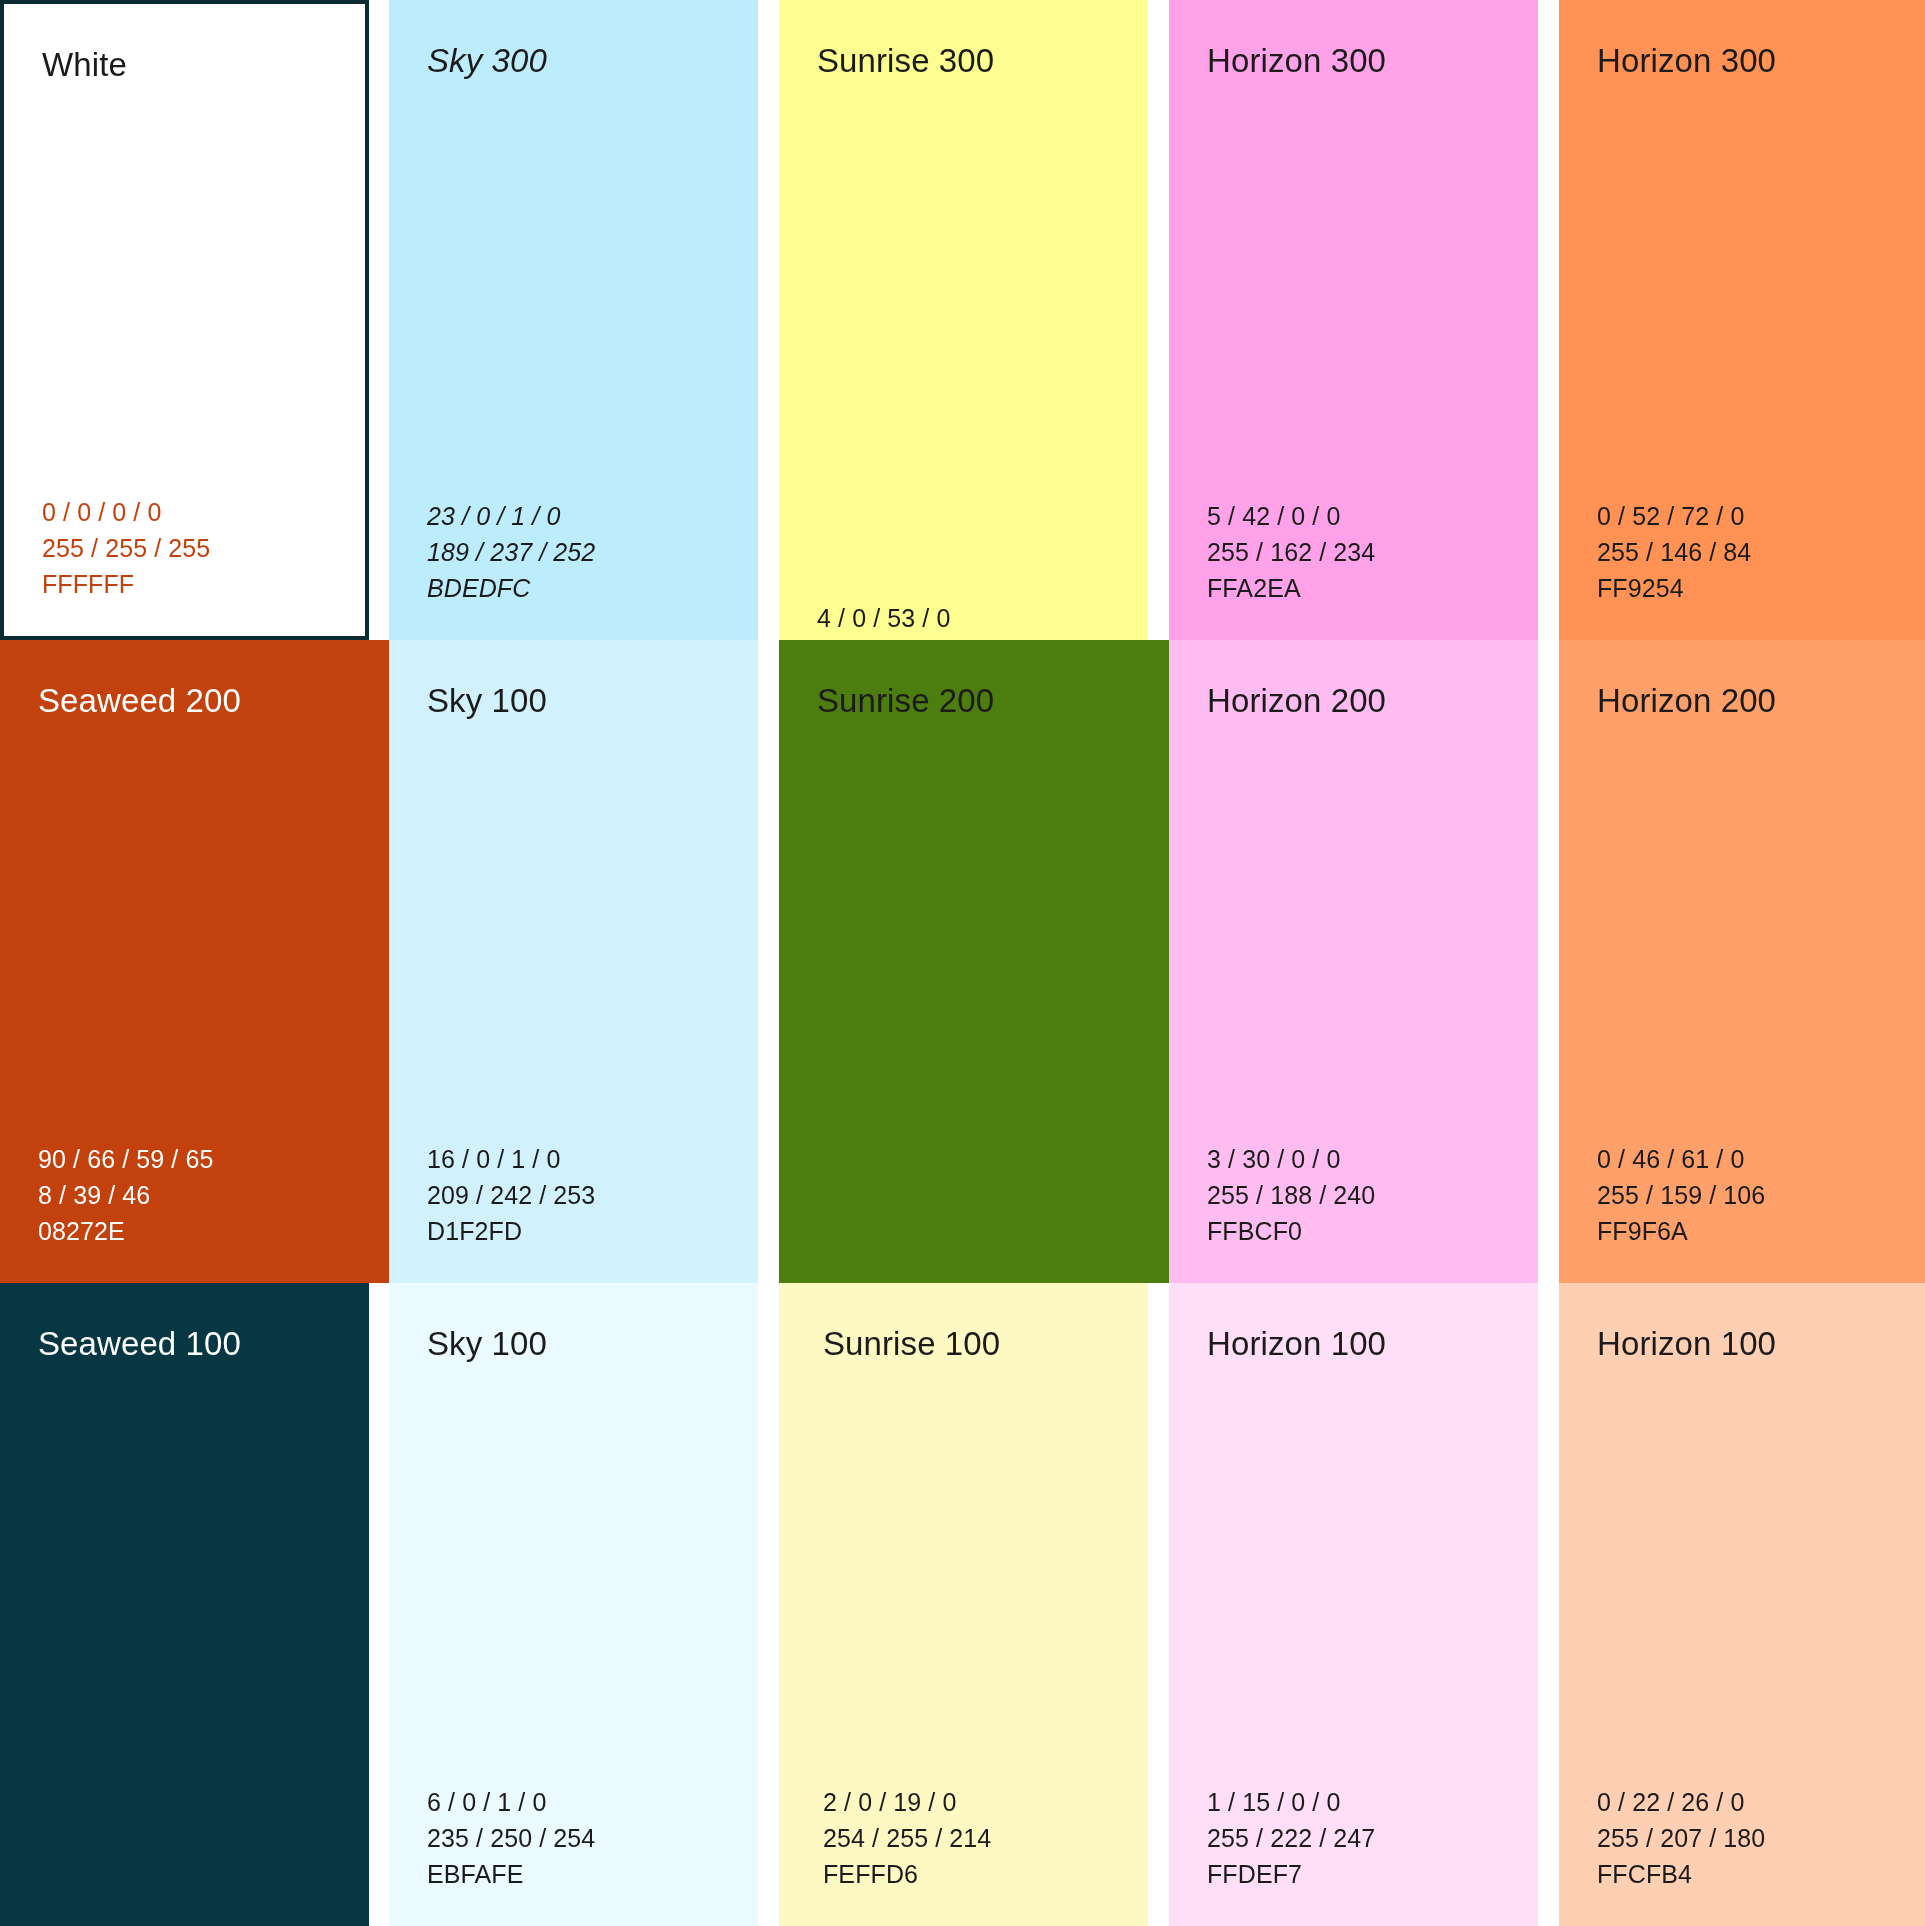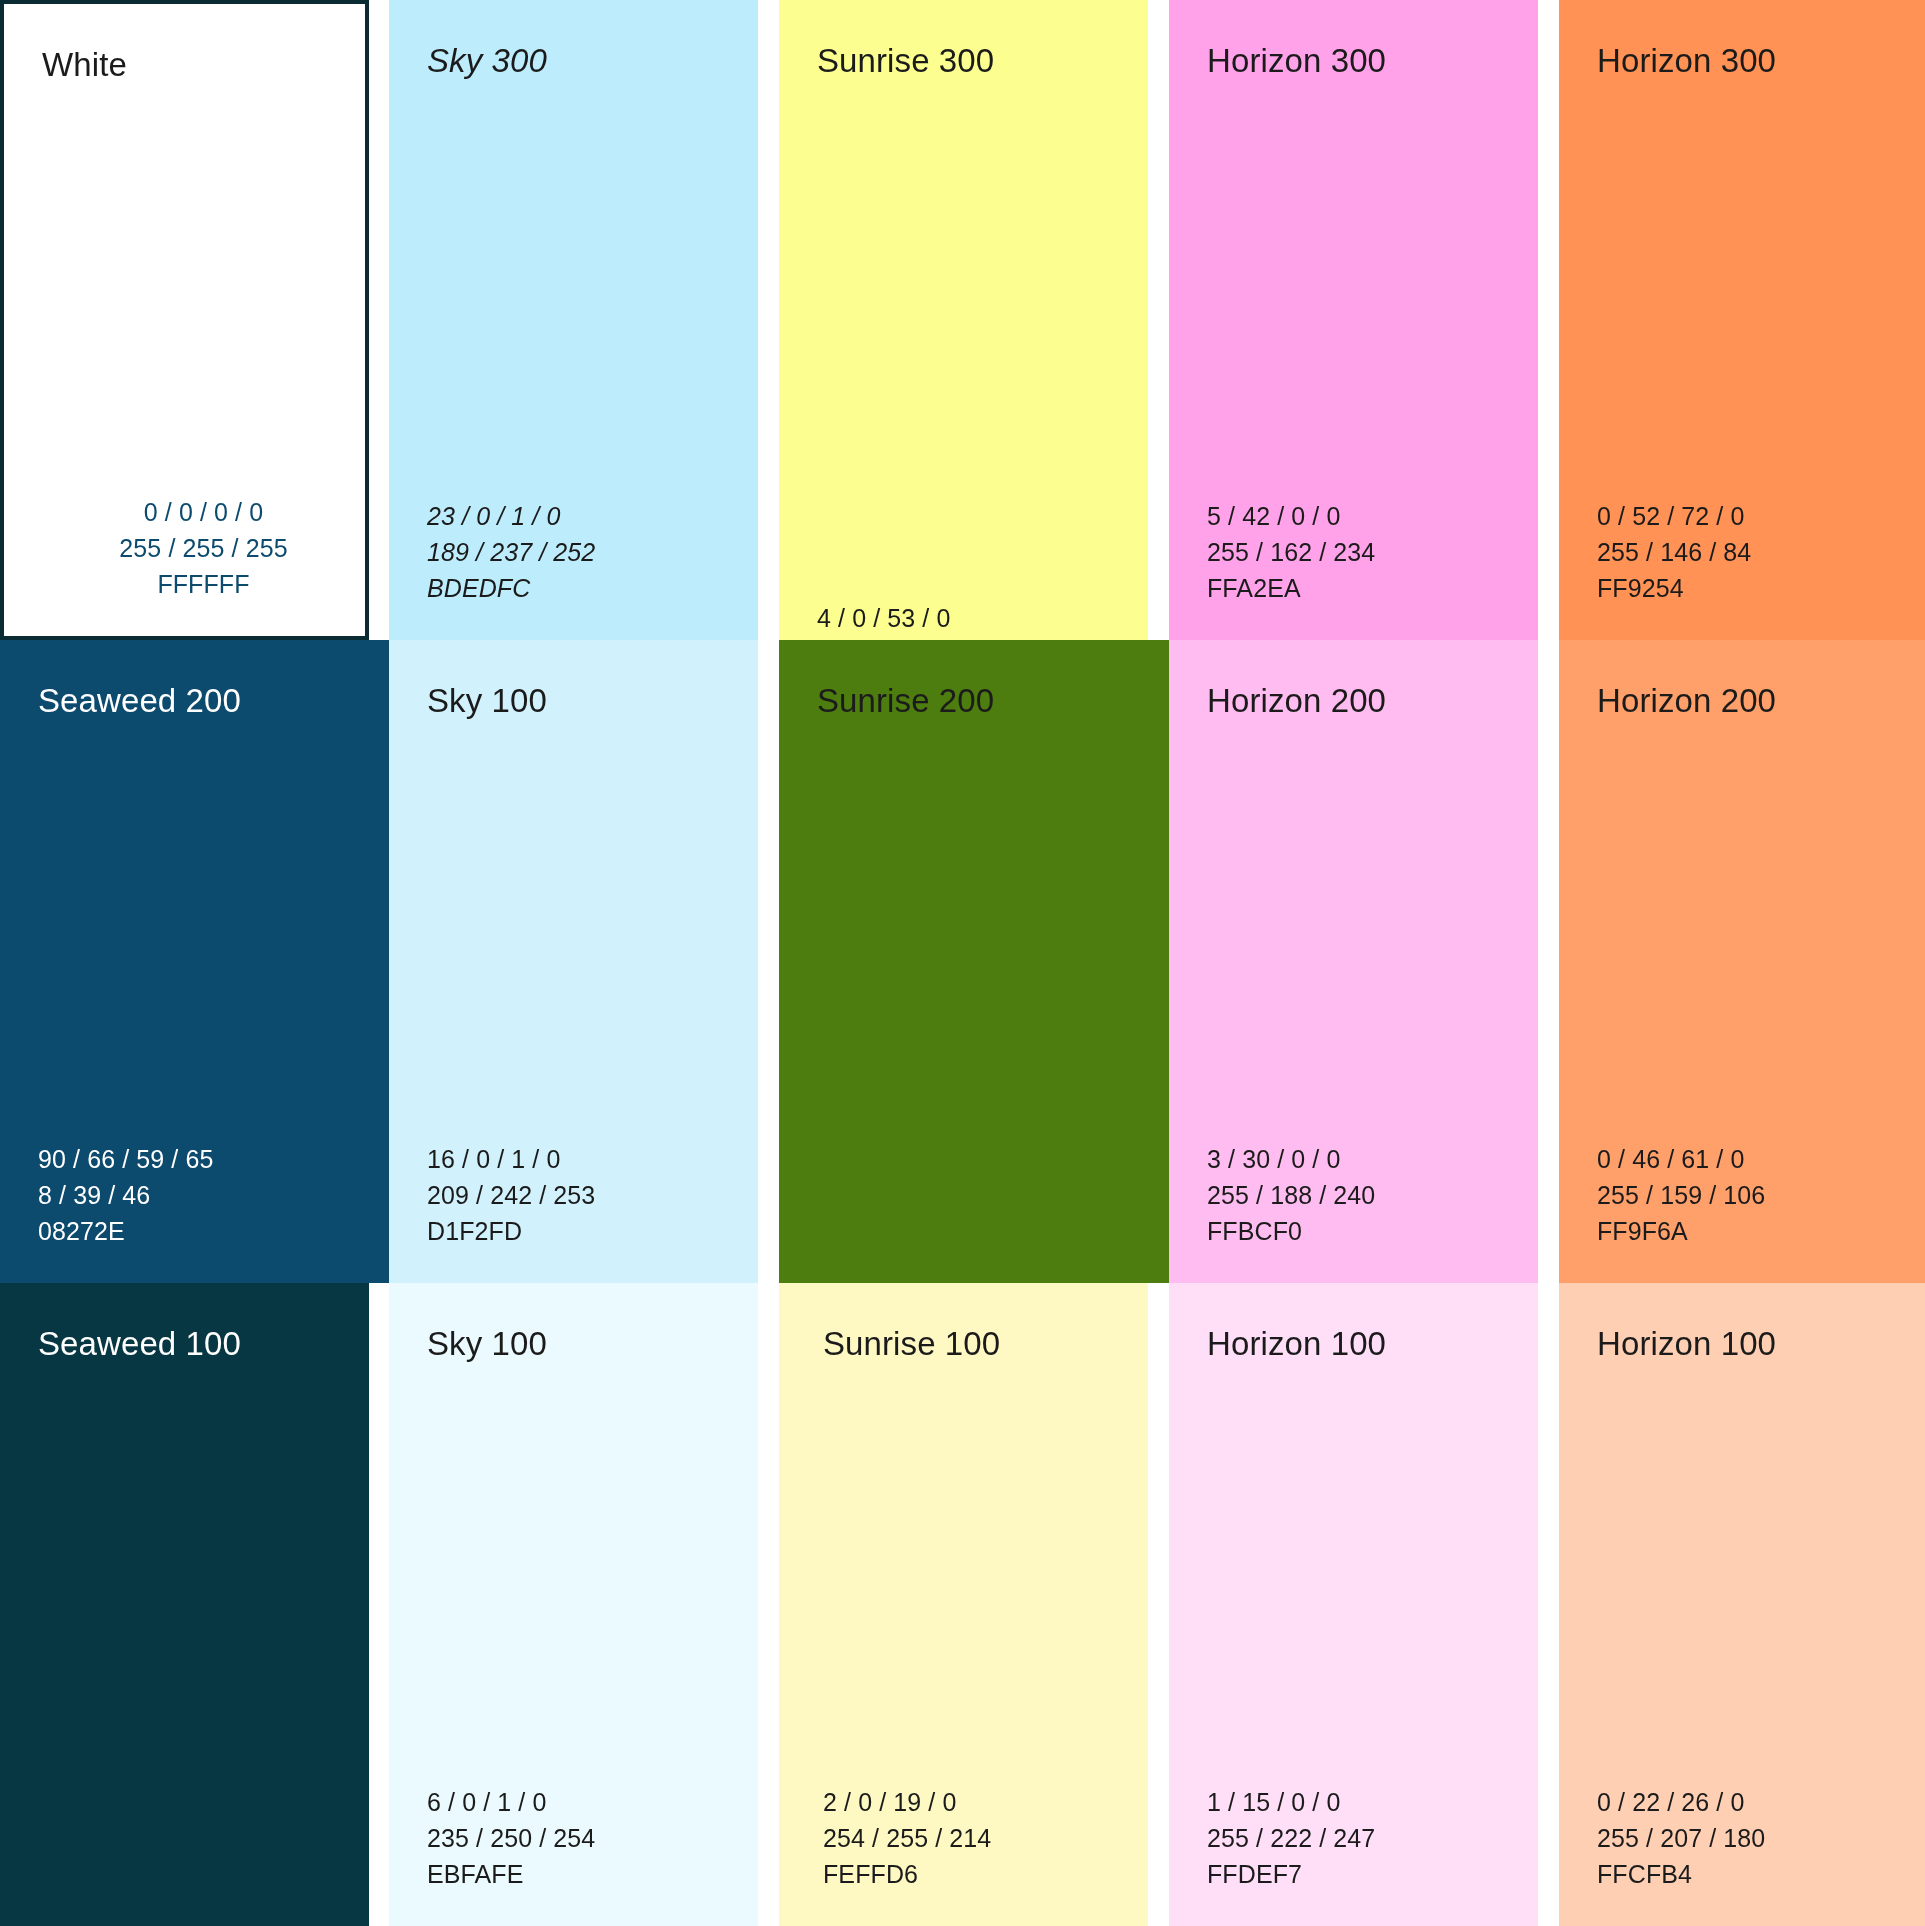--- a/index.html
+++ b/index.html
@@ -55,21 +55,21 @@
   
   .swatch.outlined {
     border: 4.3px solid #0b2b33;
   }
 
   
   .dark .swatch-name,
   .dark .swatch-values span { color: #ffffff; }
 
   .onwhite .swatch-name { color: #1b1b1b; }
-  .onwhite .swatch-values span { color: #0c4a6e; text-align: center; }
+  .onwhite .swatch-values span { color: #c2410c; }
 
   .onlight .swatch-name,
   .onlight .swatch-values span { color: #1b1b1b; }
 </style>
 </head>
 <body>
 
 <div id="palette">
     <div class="swatch onwhite outlined" style="left: 0px; top: 0px; width: 369px; height: 640px; background: rgb(255, 255, 255);">
       <div class="swatch-name">White</div>
@@ -104,21 +104,21 @@
       </div>
     </div>
     <div class="swatch onlight" style="left: 1559px; top: 0px; width: 366px; height: 640px; background: rgb(255, 146, 84);">
       <div class="swatch-name">Horizon 300</div>
       <div class="swatch-values">
         <span>0 / 52 / 72 / 0</span>
         <span>255 / 146 / 84</span>
         <span>FF9254</span>
       </div>
     </div>
-    <div class="swatch dark" style="left: 0px; top: 640px; width: 433px; height: 643px; background: #0c4a6e;">
+    <div class="swatch dark" style="left: 0px; top: 640px; width: 433px; height: 643px; background: #c2410c;">
       <div class="swatch-name">Seaweed 200</div>
       <div class="swatch-values">
         <span>90 / 66 / 59 / 65</span>
         <span>8 / 39 / 46</span>
         <span>08272E</span>
       </div>
     </div>
     <div class="swatch onlight" style="left: 389px; top: 640px; width: 369px; height: 643px; background: rgb(209, 242, 253);">
       <div class="swatch-name">Sky 100</div>
       <div class="swatch-values">

